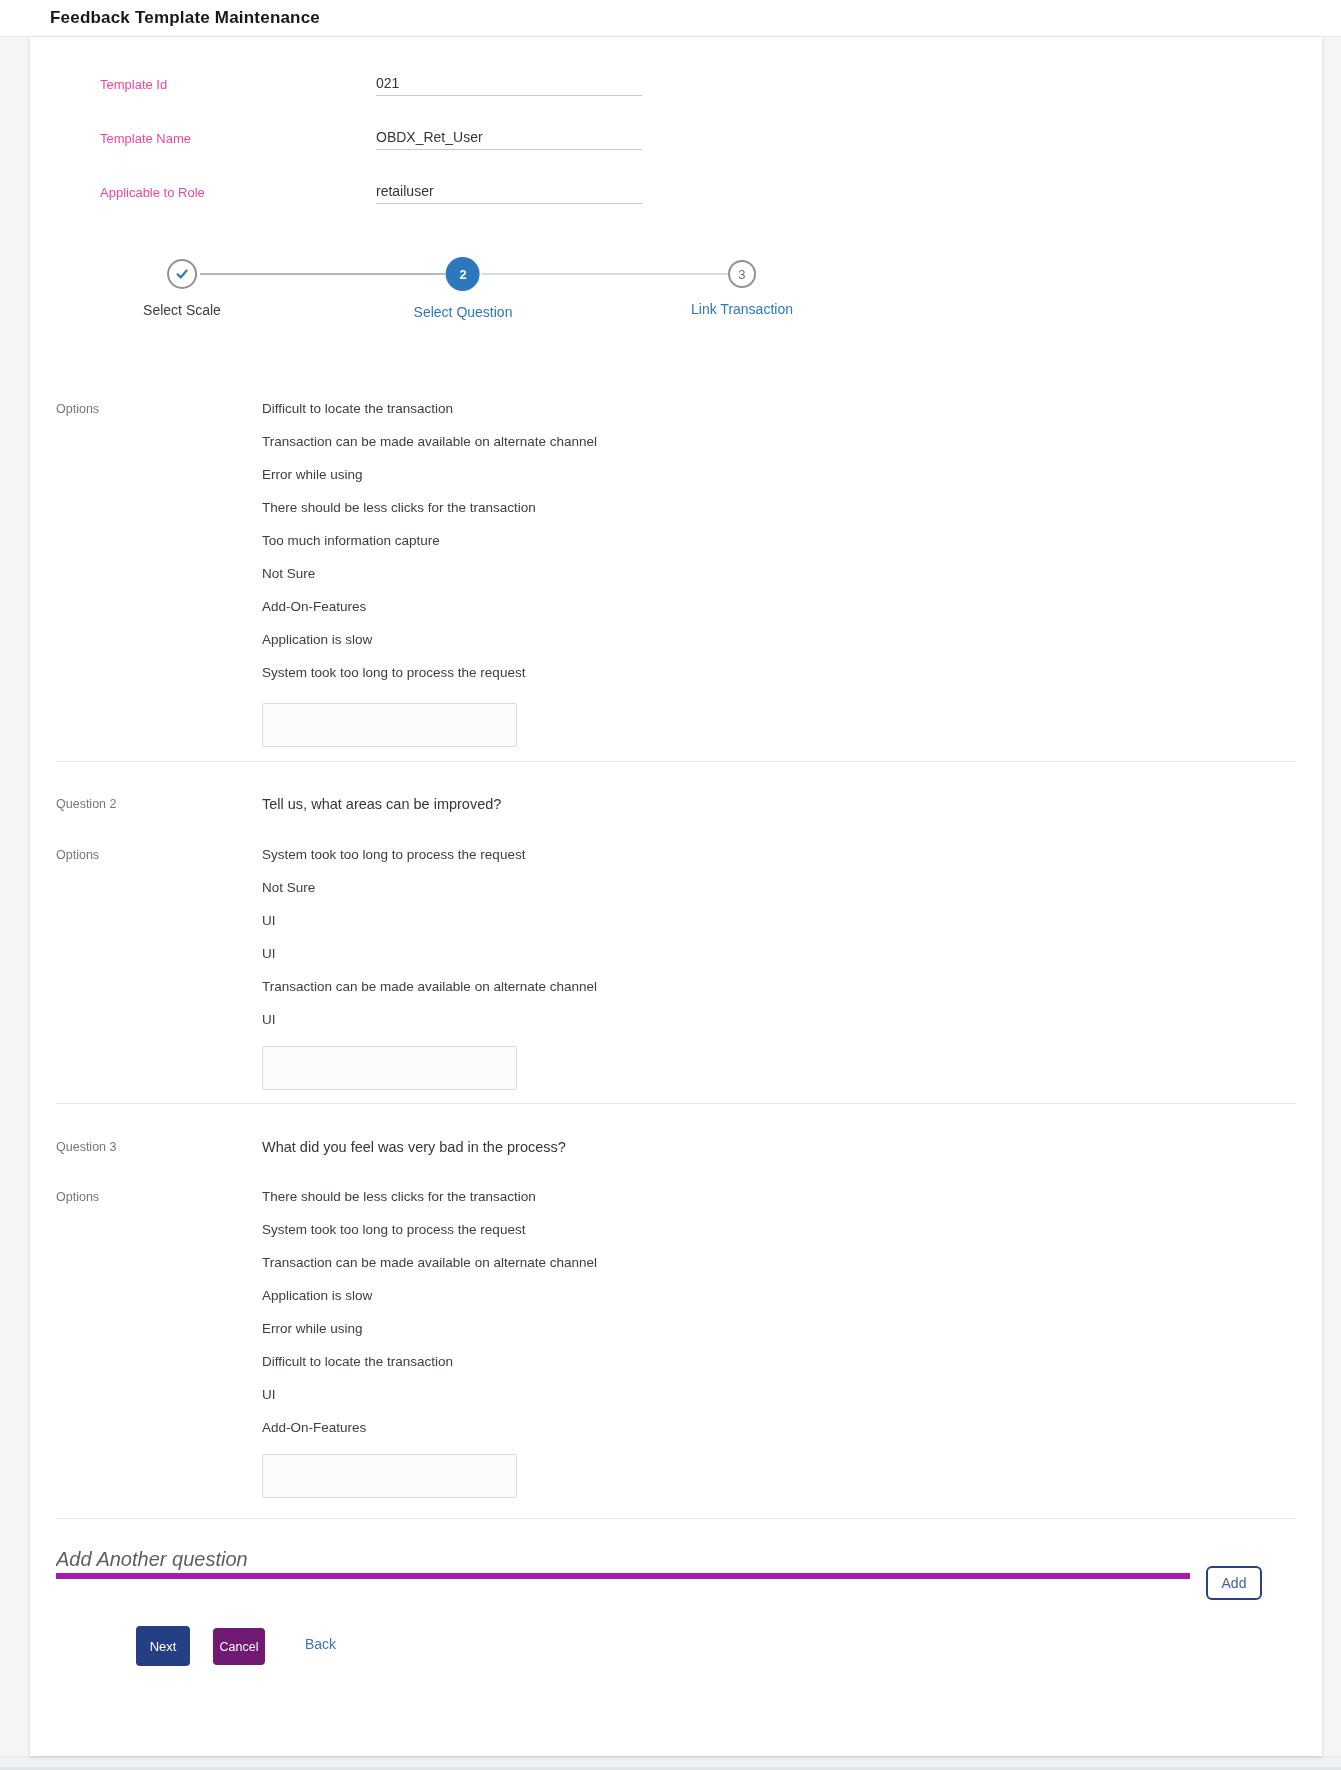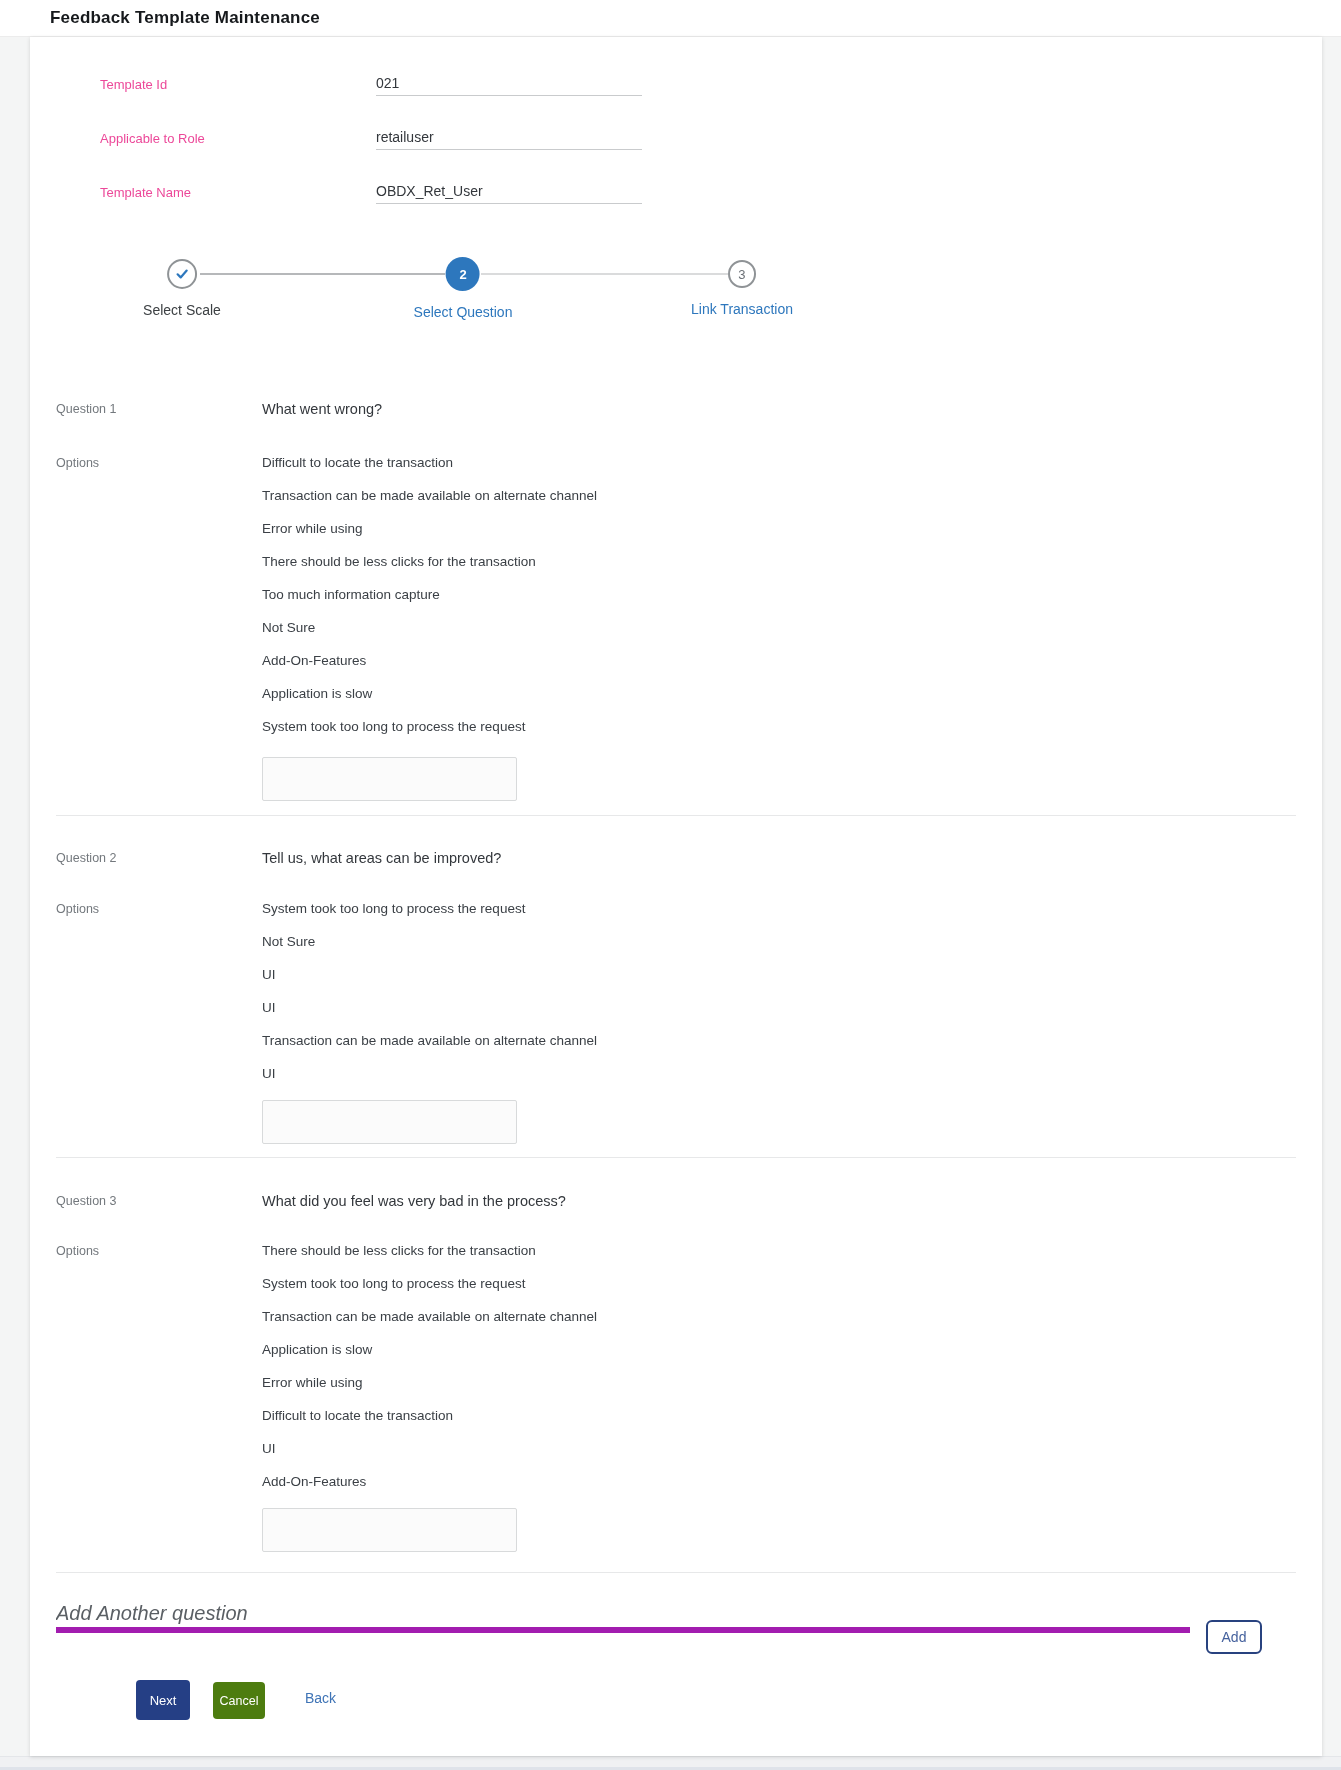--- a/index.html
+++ b/index.html
@@ -82,46 +82,46 @@
   .add-btn {
     margin-left:auto; width:56px; height:34px; background:#ffffff;
     border:2px solid #28427f; border-radius:6px; color:#45619d; font-size:14px;
     font-family:inherit; cursor:pointer;margin-top:35px;
   }
 
   
   .actions { margin:26px 0 0 58px; display:flex; align-items:flex-start;padding-left:48px; }
   .btn { font-family:inherit; cursor:pointer; border:none; border-radius:4px; }
   .btn-next { width:54px; height:40px; background:#253f85; color:#ffffff; font-size:13px; }
-  .btn-cancel { width:52px; height:37px; background:#4d7c0f; color:#ffffff; font-size:12.5px; margin-left:23px; margin-top:2px; }
+  .btn-cancel { width:52px; height:37px; background:#701a75; color:#ffffff; font-size:12.5px; margin-left:23px; margin-top:2px; }
   .link-back { margin-left:40px; margin-top:10px; font-size:14px; color:#3f74b6; text-decoration:none; cursor:pointer; }
 
   .footer-bar { height:14px; background:#f0f1f3; border-top:1px solid #e4e6e9; }
   .footer-accent { height:3px; background:#dfe3ea; margin-top:10px; }
 </style>
 </head>
 <body>
 
 <div class="app-header">
   <div class="page-title">Feedback Template Maintenance</div>
 </div>
 
 <div class="card">
   <div class="form-section" id="form-section">
       <div class="form-row">
         <div class="form-label">Template Id</div>
         <div class="form-value">021</div>
       </div>
       <div class="form-row">
+        <div class="form-label">Template Name</div>
+        <div class="form-value">OBDX_Ret_User</div>
+      </div>
+      <div class="form-row">
         <div class="form-label">Applicable to Role</div>
         <div class="form-value">retailuser</div>
-      </div>
-      <div class="form-row">
-        <div class="form-label">Template Name</div>
-        <div class="form-value">OBDX_Ret_User</div>
       </div>
     </div>
 
   <div class="stepper" id="stepper">
     <div class="seg seg1"></div>
     <div class="seg seg2"></div>
   <div class="step step--completed" style="left: 152px;">
         <div class="step-circle check-icon">
           <svg width="16" height="16" viewBox="0 0 16 16">
             <path d="M3.5 8.3 L6.6 11.4 L12.6 4.6" fill="none" stroke="#2d77bd" stroke-width="2.2" stroke-linecap="round" stroke-linejoin="round"></path>
@@ -138,24 +138,20 @@
       <div class="step step--upcoming" style="left: 712px;">
         <div class="step-circle">
           <span>3</span>
         </div>
         <div class="step-label">Link Transaction</div>
       </div>
     </div>
 
   <div class="questions" id="questions">
       <div class="qblock qb1">
-        <div class="qrow qtitle-row">
-          <div class="qlabel">Question 1</div>
-          <div class="qtext">What went wrong?</div>
-        </div>
         <div class="qrow qoptions-row">
           <div class="qlabel">Options</div>
           <div class="opts">
             <div class="opt">Difficult to locate the transaction</div>
             <div class="opt">Transaction can be made available on alternate channel</div>
             <div class="opt">Error while using</div>
             <div class="opt">There should be less clicks for the transaction</div>
             <div class="opt">Too much information capture</div>
             <div class="opt">Not Sure</div>
             <div class="opt">Add-On-Features</div>

